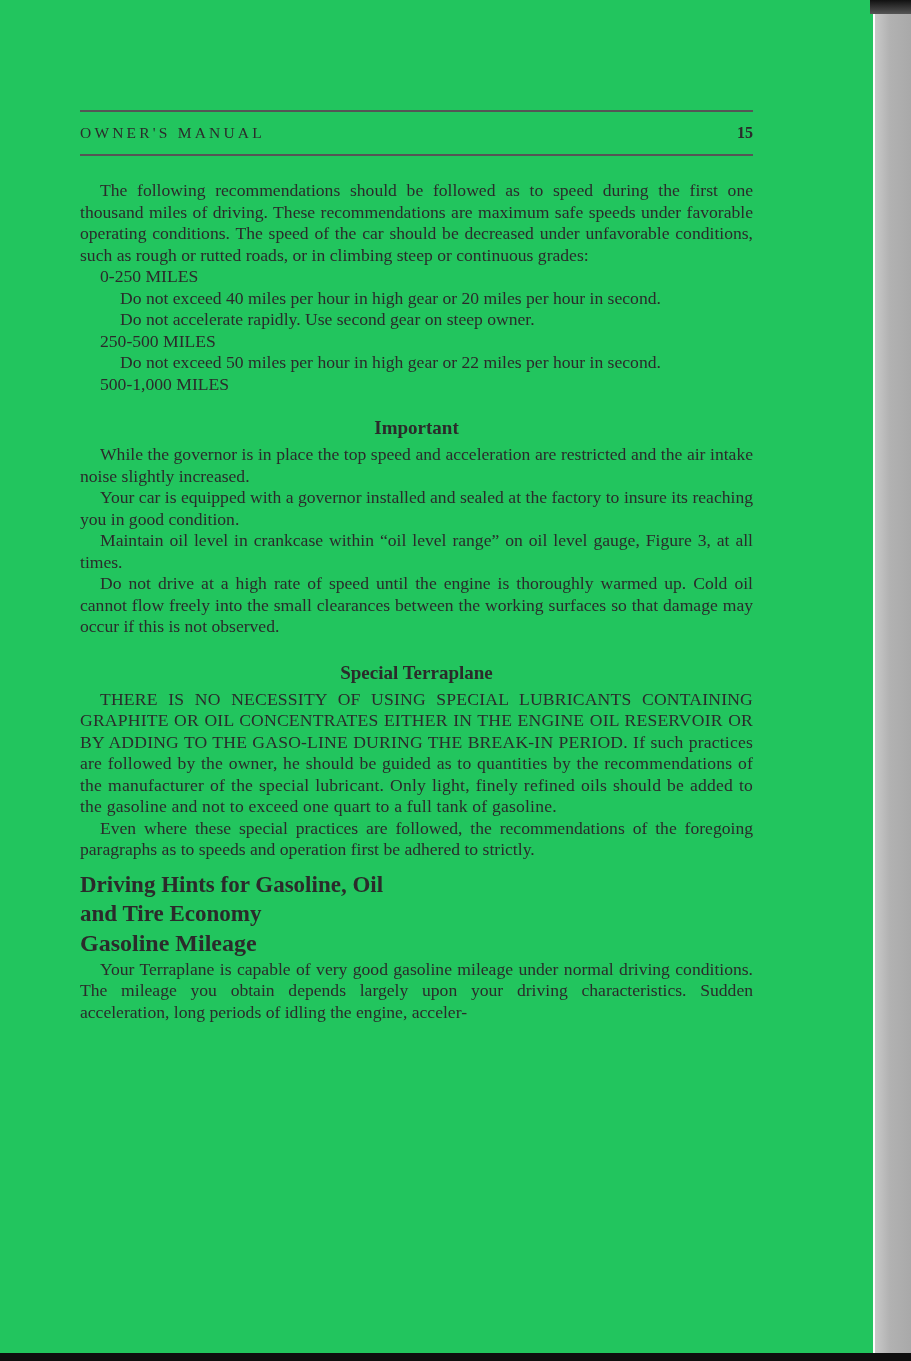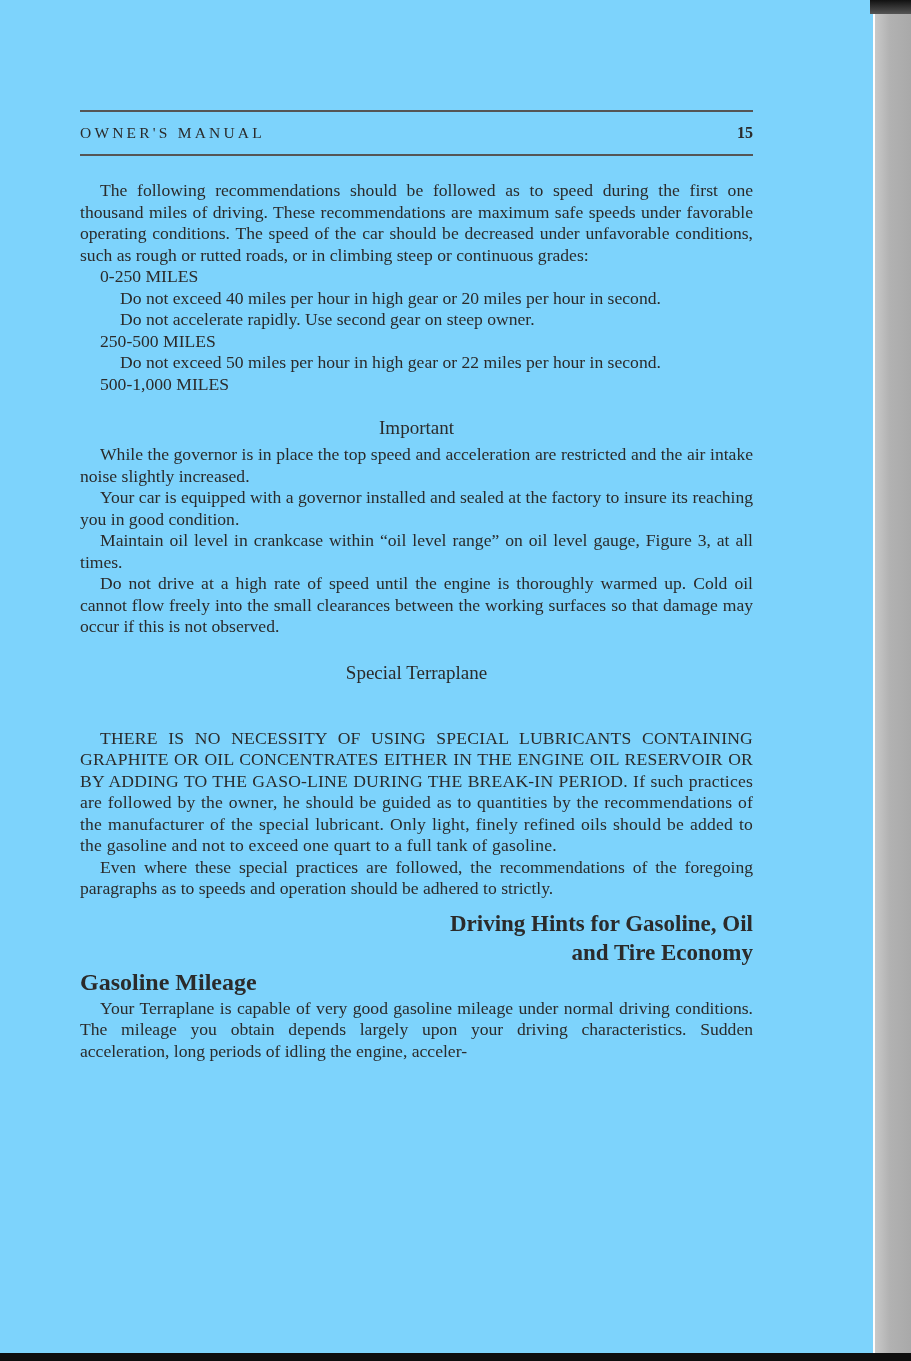--- a/index.html
+++ b/index.html
@@ -16,51 +16,51 @@
   .corner-tr {
     position:absolute; left:870px; top:0; width:41px; height:14px;
     background:linear-gradient(to bottom,#111,#555);
   }
   .bottom-band {
     position:absolute; left:0; top:1353px; width:911px; height:8px;
     background:#0e0e0e;
   }
   .page {
     position:absolute; left:0; top:0; width:873px; height:1353px;
-    background:#7dd3fc;
+    background:#22c55e;
   }
   .rule { position:absolute; left:80px; width:673px; height:2px; background:#555; }
   .rule.top { top:110px; }
   .rule.bottom { top:154px; }
   .running-head {
     position:absolute; left:80px; top:124px; width:673px;
     font-size:15.5px; letter-spacing:3.2px; font-weight:normal;
   }
   .page-num {
     position:absolute; right:120px; top:124px; font-size:16px; font-weight:bold;
   }
   .content {
     position:absolute; left:80px; top:180px; width:673px;
     font-size:17.6px; line-height:21.5px;
   }
   p { margin:0; text-align:justify; text-indent:20px; }
   .entry-heading { margin:0; padding-left:20px; }
   .entry-line { margin:0; padding-left:40px; text-indent:0; text-align:justify; }
   h2 {
-    margin:0; text-align:center; font-size:19px; font-weight:normal;
+    margin:0; text-align:center; font-size:19px; font-weight:bold;
     line-height:22px;
   }
   h1 {
-    margin:0; text-align:right; font-size:23px; font-weight:bold; line-height:29px;
+    margin:0; text-align:left; font-size:23px; font-weight:bold; line-height:29px;
   }
   h3 { margin:0; font-size:24px; font-weight:bold; line-height:22px; }
   .gap-important { height:22px; }
   .gap-special { height:24px; }
   .gap-driving { height:9px; }
-  .caps { letter-spacing:0.2px;margin-top:39px; }
+  .caps { letter-spacing:0.2px; }
 </style>
 </head>
 <body>
 
 <div class="page">
   <div class="rule top"></div>
   <div class="running-head">OWNER'S MANUAL</div>
   <div class="page-num">15</div>
   <div class="rule bottom"></div>
 
@@ -81,21 +81,21 @@
     <div style="height:5px"></div>
     <p>While the governor is in place the top speed and acceleration are restricted and the air intake noise slightly increased.</p>
     <p>Your car is equipped with a governor installed and sealed at the factory to insure its reaching you in good condition.</p>
     <p>Maintain oil level in crankcase within “oil level range” on oil level gauge, Figure 3, at all times.</p>
     <p>Do not drive at a high rate of speed until the engine is thoroughly warmed up. Cold oil cannot flow freely into the small clearances between the working surfaces so that damage may occur if this is not observed.</p>
 
     <div class="gap-special"></div>
     <h2>Special Terraplane</h2>
     <div style="height:5px"></div>
     <p class="caps">THERE IS NO NECESSITY OF USING SPECIAL LUBRICANTS CONTAINING GRAPHITE OR OIL CONCENTRATES EITHER IN THE ENGINE OIL RESERVOIR OR BY ADDING TO THE GASO-LINE DURING THE BREAK-IN PERIOD. If such practices are followed by the owner, he should be guided as to quantities by the recommendations of the manufacturer of the special lubricant. Only light, finely refined oils should be added to the gasoline and not to exceed one quart to a full tank of gasoline.</p>
-    <p>Even where these special practices are followed, the recommendations of the foregoing paragraphs as to speeds and operation should be adhered to strictly.</p>
+    <p>Even where these special practices are followed, the recommendations of the foregoing paragraphs as to speeds and operation first be adhered to strictly.</p>
 
     <div class="gap-driving"></div>
     <h1>
       <span>Driving Hints for Gasoline, Oil</span><br>
       <span>and Tire Economy</span>
     </h1>
     <div style="height:4px"></div>
     <h3>Gasoline Mileage</h3>
     <div style="height:5px"></div>
     <p>Your Terraplane is capable of very good gasoline mileage under normal driving conditions. The mileage you obtain depends largely upon your driving characteristics. Sudden acceleration, long periods of idling the engine, acceler-</p>

